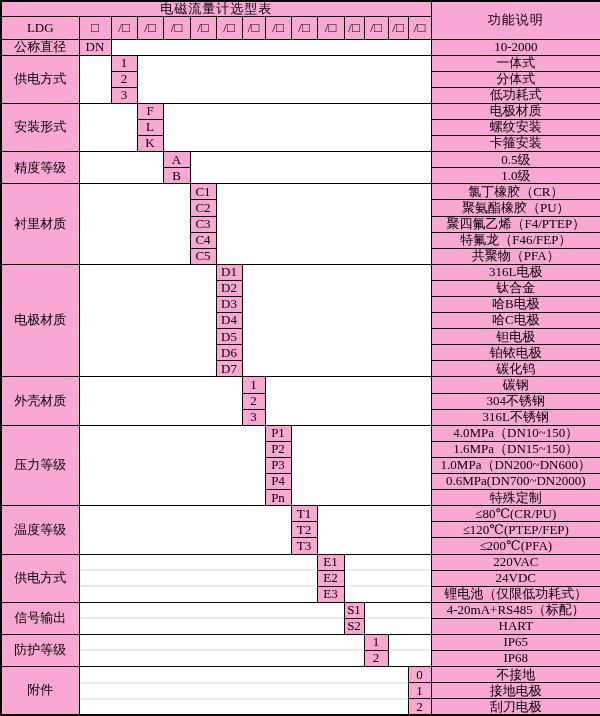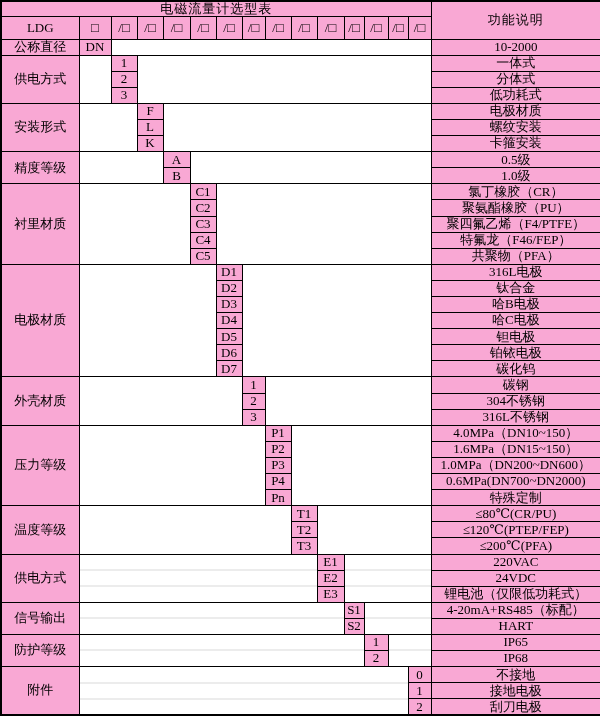--- a/index.html
+++ b/index.html
@@ -157,21 +157,21 @@
           <td class="code-cell cat-top">C1</td>
           <td class="empty-cell cat-top" rowspan="5" colspan="9"></td>
           <td class="desc-cell cat-top">氯丁橡胶（CR）</td>
         </tr>
         <tr class="content-row">
           <td class="code-cell">C2</td>
           <td class="desc-cell">聚氨酯橡胶（PU）</td>
         </tr>
         <tr class="content-row">
           <td class="code-cell">C3</td>
-          <td class="desc-cell">聚四氟乙烯（F4/PTFE）</td>
+          <td class="desc-cell">聚四氟乙烯（F4/PTEP）</td>
         </tr>
         <tr class="content-row">
           <td class="code-cell">C4</td>
           <td class="desc-cell">特氟龙（F46/FEP）</td>
         </tr>
         <tr class="content-row">
           <td class="code-cell">C5</td>
           <td class="desc-cell">共聚物（PFA）</td>
         </tr>
         <tr class="content-row">

